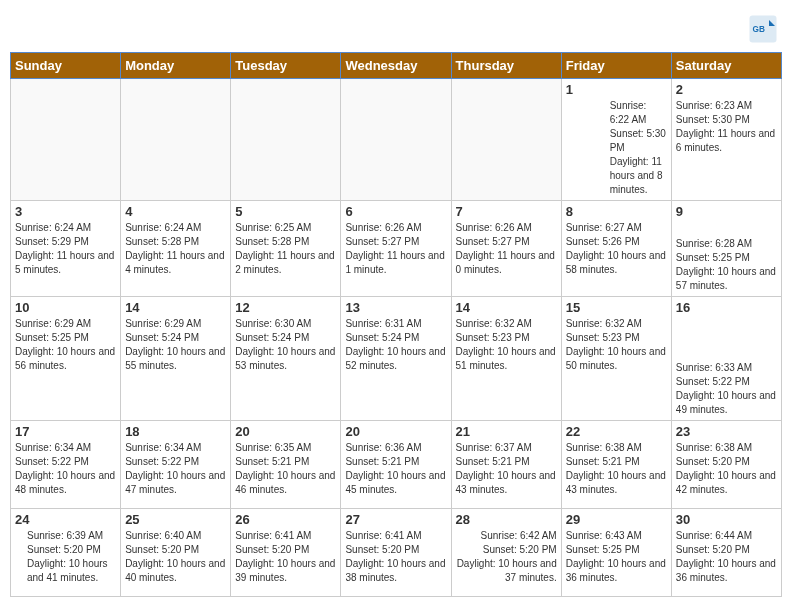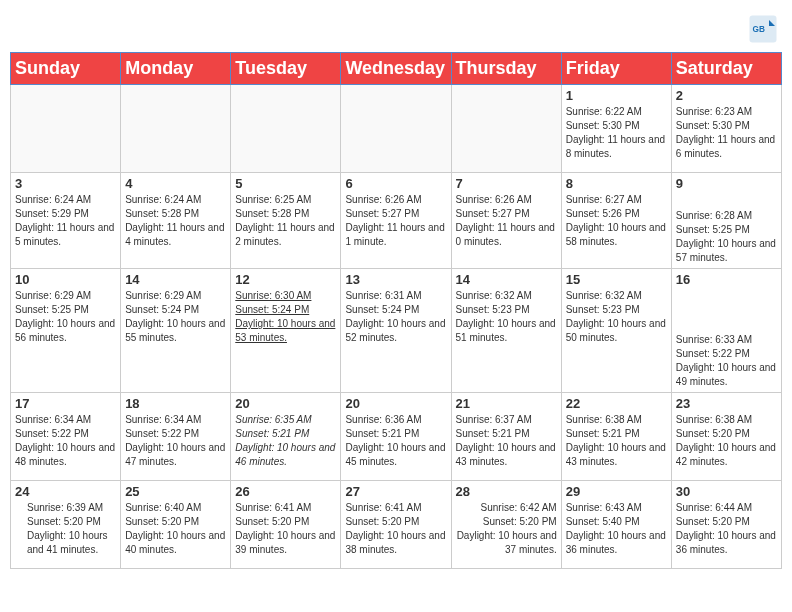--- a/index.html
+++ b/index.html
@@ -46,24 +46,24 @@
     .location {
       font-size: 16px;
       color: #555;
     }
     table {
       width: 100%;
       border-collapse: collapse;
       table-layout: fixed;
     }
     th {
-      background: #ef4444;
+      background: #a16207;
       color: #fff;
       padding: 5px 4px;
-      font-size: 18px;
+      font-size: 13px;
       text-align: left;
       border: 1px solid #5588cc;
     }
     td {
       border: 1px solid #ccc;
       vertical-align: top;
       padding: 3px 4px;
       font-size: 10.5px;
       color: #333;
       background: #fff;
@@ -119,21 +119,21 @@
   </thead>
   <tbody id="calendar-body">
       <tr>
         <td class="empty"></td>
         <td class="empty"></td>
         <td class="empty"></td>
         <td class="empty"></td>
         <td class="empty"></td>
         <td>
           <span class="day-num">1</span>
-          <div class="day-info" style="white-space: pre-line;">Sunrise: 6:22 AM
+          <div class="day-info" style="white-space: pre-line; margin-left: 44px;">Sunrise: 6:22 AM
 Sunset: 5:30 PM
 Daylight: 11 hours and 8 minutes.</div>
         </td>
         <td>
           <span class="day-num">2</span>
           <div class="day-info" style="white-space: pre-line;">Sunrise: 6:23 AM
 Sunset: 5:30 PM
 Daylight: 11 hours and 6 minutes.</div>
         </td>
       </tr>
@@ -189,21 +189,21 @@
 Daylight: 10 hours and 56 minutes.</div>
         </td>
         <td>
           <span class="day-num">14</span>
           <div class="day-info" style="white-space: pre-line;">Sunrise: 6:29 AM
 Sunset: 5:24 PM
 Daylight: 10 hours and 55 minutes.</div>
         </td>
         <td>
           <span class="day-num">12</span>
-          <div class="day-info" style="white-space: pre-line; text-decoration: underline;">Sunrise: 6:30 AM
+          <div class="day-info" style="white-space: pre-line;">Sunrise: 6:30 AM
 Sunset: 5:24 PM
 Daylight: 10 hours and 53 minutes.</div>
         </td>
         <td>
           <span class="day-num">13</span>
           <div class="day-info" style="white-space: pre-line;">Sunrise: 6:31 AM
 Sunset: 5:24 PM
 Daylight: 10 hours and 52 minutes.</div>
         </td>
         <td>
@@ -233,21 +233,21 @@
 Daylight: 10 hours and 48 minutes.</div>
         </td>
         <td>
           <span class="day-num">18</span>
           <div class="day-info" style="white-space: pre-line;">Sunrise: 6:34 AM
 Sunset: 5:22 PM
 Daylight: 10 hours and 47 minutes.</div>
         </td>
         <td>
           <span class="day-num">20</span>
-          <div class="day-info" style="white-space: pre-line; font-style: italic;">Sunrise: 6:35 AM
+          <div class="day-info" style="white-space: pre-line;">Sunrise: 6:35 AM
 Sunset: 5:21 PM
 Daylight: 10 hours and 46 minutes.</div>
         </td>
         <td>
           <span class="day-num">20</span>
           <div class="day-info" style="white-space: pre-line;">Sunrise: 6:36 AM
 Sunset: 5:21 PM
 Daylight: 10 hours and 45 minutes.</div>
         </td>
         <td>
@@ -296,21 +296,21 @@
         </td>
         <td>
           <span class="day-num">28</span>
           <div class="day-info" style="white-space: pre-line; text-align: right;">Sunrise: 6:42 AM
 Sunset: 5:20 PM
 Daylight: 10 hours and 37 minutes.</div>
         </td>
         <td>
           <span class="day-num">29</span>
           <div class="day-info" style="white-space: pre-line;">Sunrise: 6:43 AM
-Sunset: 5:40 PM
+Sunset: 5:25 PM
 Daylight: 10 hours and 36 minutes.</div>
         </td>
         <td>
           <span class="day-num">30</span>
           <div class="day-info" style="white-space: pre-line;">Sunrise: 6:44 AM
 Sunset: 5:20 PM
 Daylight: 10 hours and 36 minutes.</div>
         </td>
       </tr>
     </tbody>

